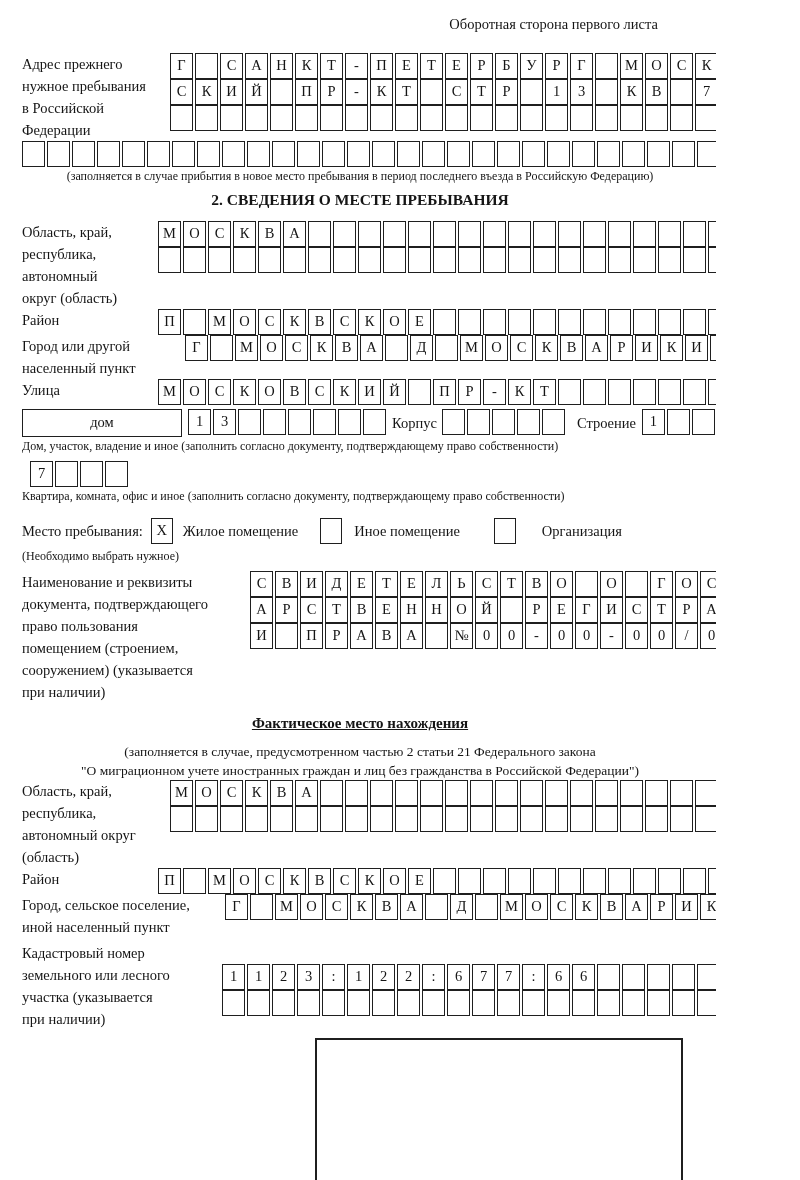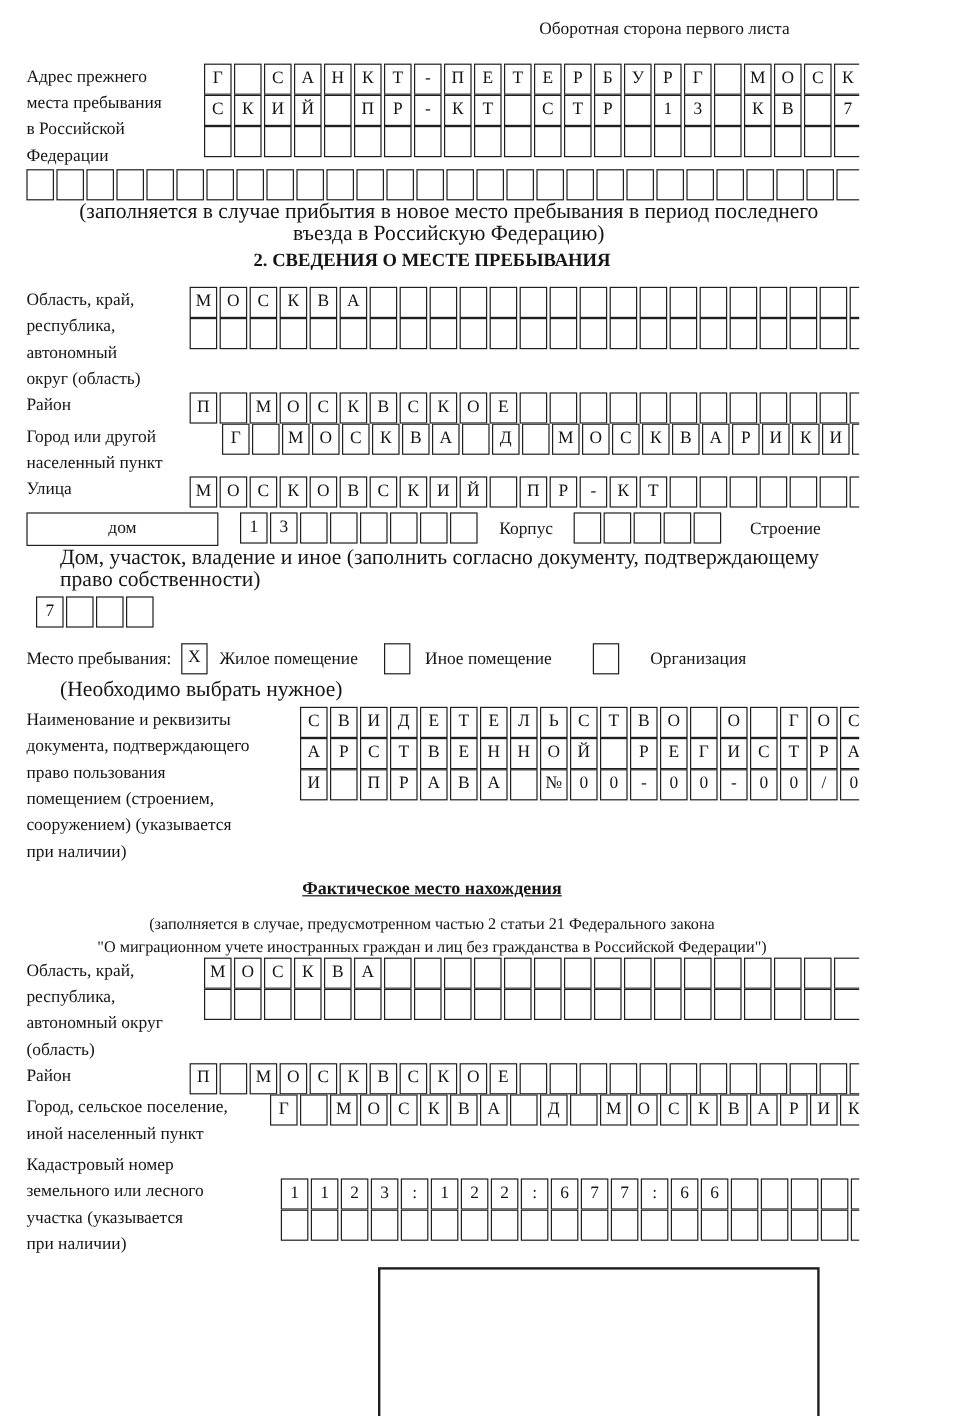--- a/index.html
+++ b/index.html
@@ -16,49 +16,49 @@
   .grows{flex:0 0 auto;}
 
   .cells-row{white-space:nowrap;height:26px;margin-bottom:0;}
   .cell{display:inline-block;box-sizing:border-box;width:23px;height:26px;
         border:1.6px solid #1f1f1f;margin-right:2px;text-align:center;
         font-size:14.5px;line-height:22px;vertical-align:top;background:#fff;}
   .checkbox{display:inline-block;box-sizing:border-box;width:22px;height:26px;
         border:1.6px solid #1f1f1f;text-align:center;font-size:14.5px;line-height:22px;
         vertical-align:middle;background:#fff;}
 
-  .note{font-size:18px;line-height:18px;margin-left:28px;}
+  .note{font-size:12px;line-height:18px;}
   .center{text-align:center;}
   .section-title{font-weight:bold;font-size:15.5px;text-align:center;margin:6px 0 12px 0;}
 
   .wide-box{box-sizing:border-box;border:1.6px solid #1f1f1f;height:28px;
         text-align:center;font-size:14.5px;line-height:25px;background:#fff;flex:0 0 auto;}
   .inline-lbl{font-size:14.5px;line-height:28px;flex:0 0 auto;text-align:center;}
 
-  .mt4{margin-top:4px;gap:12px;} .mt6{margin-top:6px;}
+  .mt4{margin-top:4px;} .mt6{margin-top:6px;}
 
   .stay-row{display:flex;align-items:center;margin-top:13px;font-size:14.5px;}
   .choose-note{width:640px;text-align:left;margin-top:3px;}
 
   .fact-title{font-weight:bold;font-size:15px;text-align:center;margin:12px 0 10px 0;text-decoration:underline;}
   .fact-para{font-size:13.5px;line-height:19px;text-align:center;white-space:pre-line;margin-bottom:0;}
 
   .stamp-wrap{margin-left:auto;width:385px;margin-right:12px;margin-top:8px;}
   .stamp-box{box-sizing:border-box;width:368px;height:172px;border:2px solid #1f1f1f;margin-left:14px;background:#fff;}
 </style>
 </head>
 <body>
 
 <div class="page">
 
   <div class="header-note">Оборотная сторона первого листа</div>
 
   <div class="group">
     <div class="glabel w148">Адрес прежнего
-места пребывания
+нужное пребывания
 в Российской
 Федерации</div>
     <div class="grows">
       <div class="cells-row"><span class="cell">Г</span><span class="cell"></span><span class="cell">С</span><span class="cell">А</span><span class="cell">Н</span><span class="cell">К</span><span class="cell">Т</span><span class="cell">-</span><span class="cell">П</span><span class="cell">Е</span><span class="cell">Т</span><span class="cell">Е</span><span class="cell">Р</span><span class="cell">Б</span><span class="cell">У</span><span class="cell">Р</span><span class="cell">Г</span><span class="cell"></span><span class="cell">М</span><span class="cell">О</span><span class="cell">С</span><span class="cell">К</span><span class="cell">О</span><span class="cell">В</span></div>
       <div class="cells-row"><span class="cell">С</span><span class="cell">К</span><span class="cell">И</span><span class="cell">Й</span><span class="cell"></span><span class="cell">П</span><span class="cell">Р</span><span class="cell">-</span><span class="cell">К</span><span class="cell">Т</span><span class="cell"></span><span class="cell">С</span><span class="cell">Т</span><span class="cell">Р</span><span class="cell"></span><span class="cell">1</span><span class="cell">3</span><span class="cell"></span><span class="cell">К</span><span class="cell">В</span><span class="cell"></span><span class="cell">7</span><span class="cell"></span><span class="cell"></span></div>
       <div class="cells-row"><span class="cell"></span><span class="cell"></span><span class="cell"></span><span class="cell"></span><span class="cell"></span><span class="cell"></span><span class="cell"></span><span class="cell"></span><span class="cell"></span><span class="cell"></span><span class="cell"></span><span class="cell"></span><span class="cell"></span><span class="cell"></span><span class="cell"></span><span class="cell"></span><span class="cell"></span><span class="cell"></span><span class="cell"></span><span class="cell"></span><span class="cell"></span><span class="cell"></span><span class="cell"></span><span class="cell"></span></div>
     </div>
   </div>
   <div class="cells-row"><span class="cell"></span><span class="cell"></span><span class="cell"></span><span class="cell"></span><span class="cell"></span><span class="cell"></span><span class="cell"></span><span class="cell"></span><span class="cell"></span><span class="cell"></span><span class="cell"></span><span class="cell"></span><span class="cell"></span><span class="cell"></span><span class="cell"></span><span class="cell"></span><span class="cell"></span><span class="cell"></span><span class="cell"></span><span class="cell"></span><span class="cell"></span><span class="cell"></span><span class="cell"></span><span class="cell"></span><span class="cell"></span><span class="cell"></span><span class="cell"></span><span class="cell"></span><span class="cell"></span><span class="cell"></span></div>
   <div class="note center">(заполняется в случае прибытия в новое место пребывания в период последнего въезда в Российскую Федерацию)</div>
@@ -90,28 +90,29 @@
   <div class="group">
     <div class="glabel w136">Улица</div>
     <div class="cells-row"><span class="cell">М</span><span class="cell">О</span><span class="cell">С</span><span class="cell">К</span><span class="cell">О</span><span class="cell">В</span><span class="cell">С</span><span class="cell">К</span><span class="cell">И</span><span class="cell">Й</span><span class="cell"></span><span class="cell">П</span><span class="cell">Р</span><span class="cell">-</span><span class="cell">К</span><span class="cell">Т</span><span class="cell"></span><span class="cell"></span><span class="cell"></span><span class="cell"></span><span class="cell"></span><span class="cell"></span><span class="cell"></span><span class="cell"></span></div>
   </div>
 
   <div class="group mt4">
     <div class="wide-box" style="width:160px;">дом</div>
     <div class="cells-row" style="margin-left:6px;"><span class="cell">1</span><span class="cell">3</span><span class="cell"></span><span class="cell"></span><span class="cell"></span><span class="cell"></span><span class="cell"></span><span class="cell"></span></div>
     <div class="inline-lbl" style="margin:0 5px 0 4px;">Корпус</div>
     <div class="cells-row"><span class="cell"></span><span class="cell"></span><span class="cell"></span><span class="cell"></span><span class="cell"></span></div>
-    <div class="inline-lbl" style="margin:0 22px 0 10px;">Строение</div>
+    <div class="inline-lbl" style="margin:0 6px 0 10px;">Строение</div>
     <div class="cells-row"><span class="cell">1</span><span class="cell"></span><span class="cell"></span><span class="cell"></span></div>
   </div>
   <div class="note">Дом, участок, владение и иное (заполнить согласно документу, подтверждающему право собственности)</div>
 
   <div class="group mt6">
     <div class="cells-row" style="margin-left:8px;"><span class="cell">7</span><span class="cell"></span><span class="cell"></span><span class="cell"></span></div>
   </div>
+  <div class="note">Квартира, комната, офис и иное (заполнить согласно документу, подтверждающему право собственности)</div>
 
   <div class="stay-row">
     <span>Место пребывания:</span>
     <span class="checkbox" style="margin-left:8px;">X</span>
     <span style="margin-left:10px;">Жилое помещение</span>
     <span class="checkbox" style="margin-left:22px;"></span>
     <span style="margin-left:12px;">Иное помещение</span>
     <span class="checkbox" style="margin-left:34px;"></span>
     <span style="margin-left:26px;">Организация</span>
   </div>

